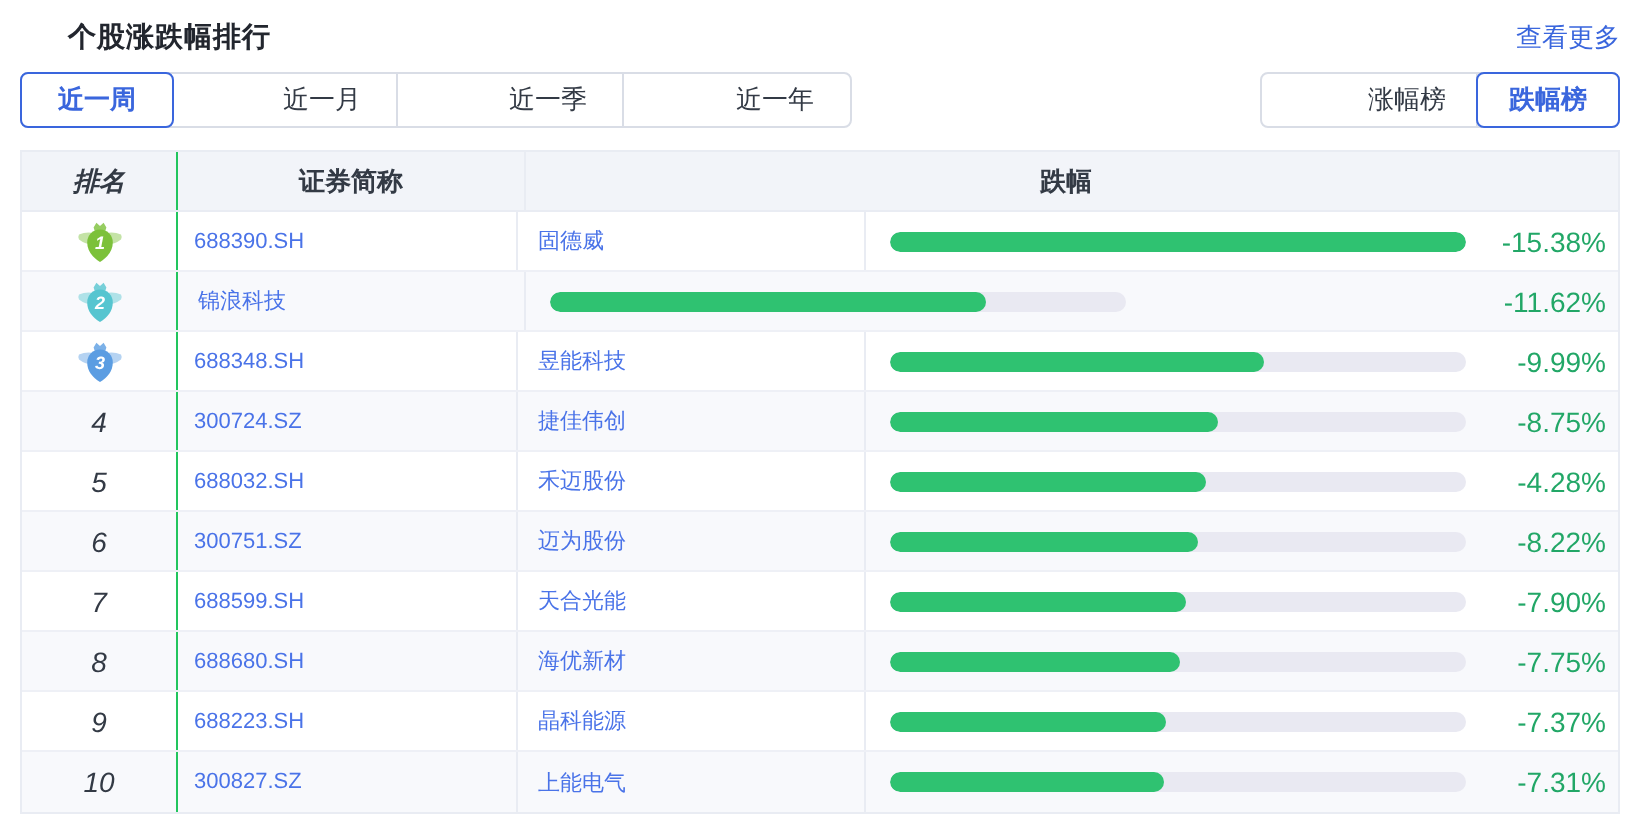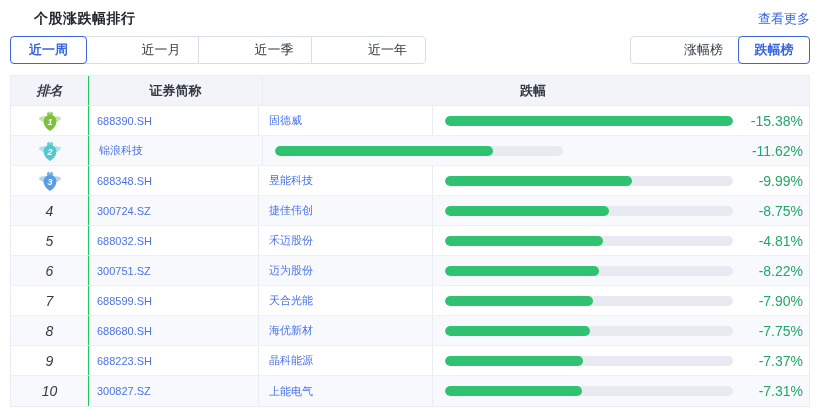--- a/index.html
+++ b/index.html
@@ -185,21 +185,21 @@
             <span class="code-text">688032.SH</span>
           </div>
     <div class="td col-name">
             <span class="name-text">禾迈股份</span>
           </div>
     <div class="td col-change">
       <div class="bar-wrap">
         <div class="bar-track">
           <div class="bar-fill" style="width: 54.7%;"></div>
         </div>
-        <span class="pct">-4.81%</span>
+        <span class="pct">-4.28%</span>
       </div>
     </div>
   </div>
 
   <div class="tr stripe">
     <div class="td col-rank">
             <span class="rank-num">6</span>
           </div>
     <div class="td col-code">
             <span class="code-text">300751.SZ</span>

